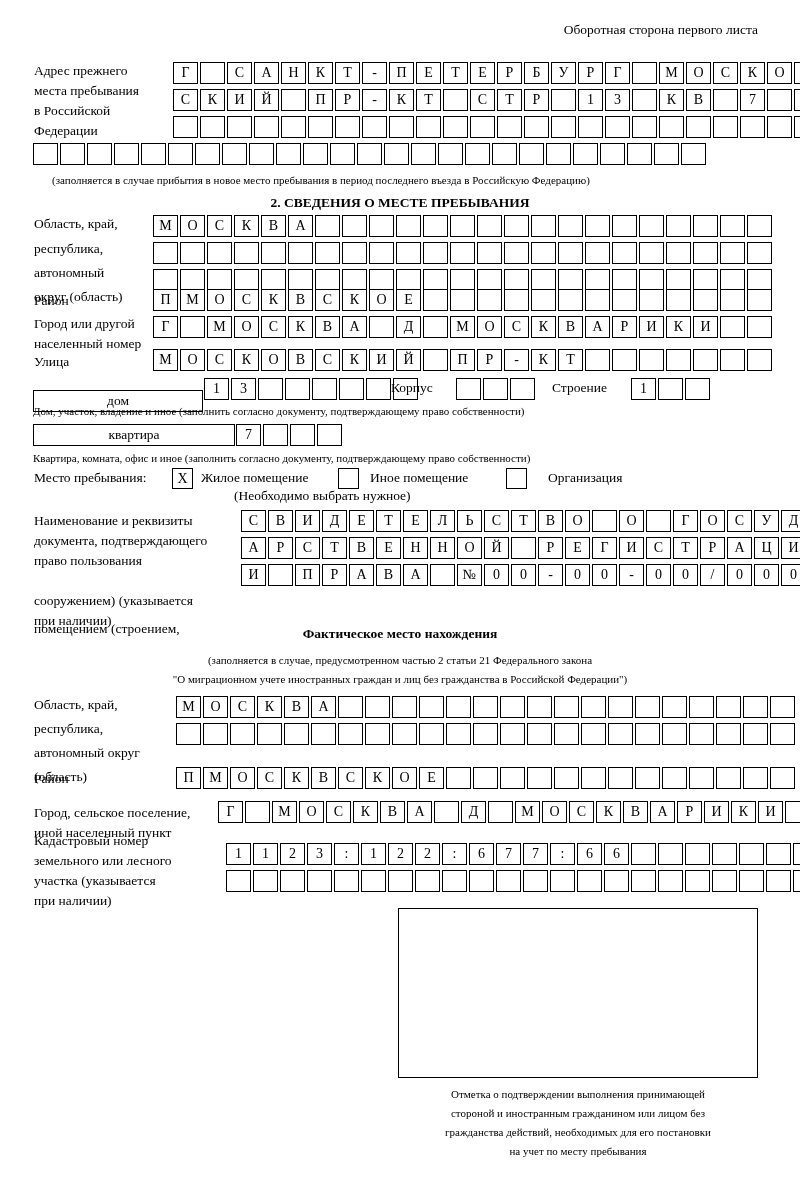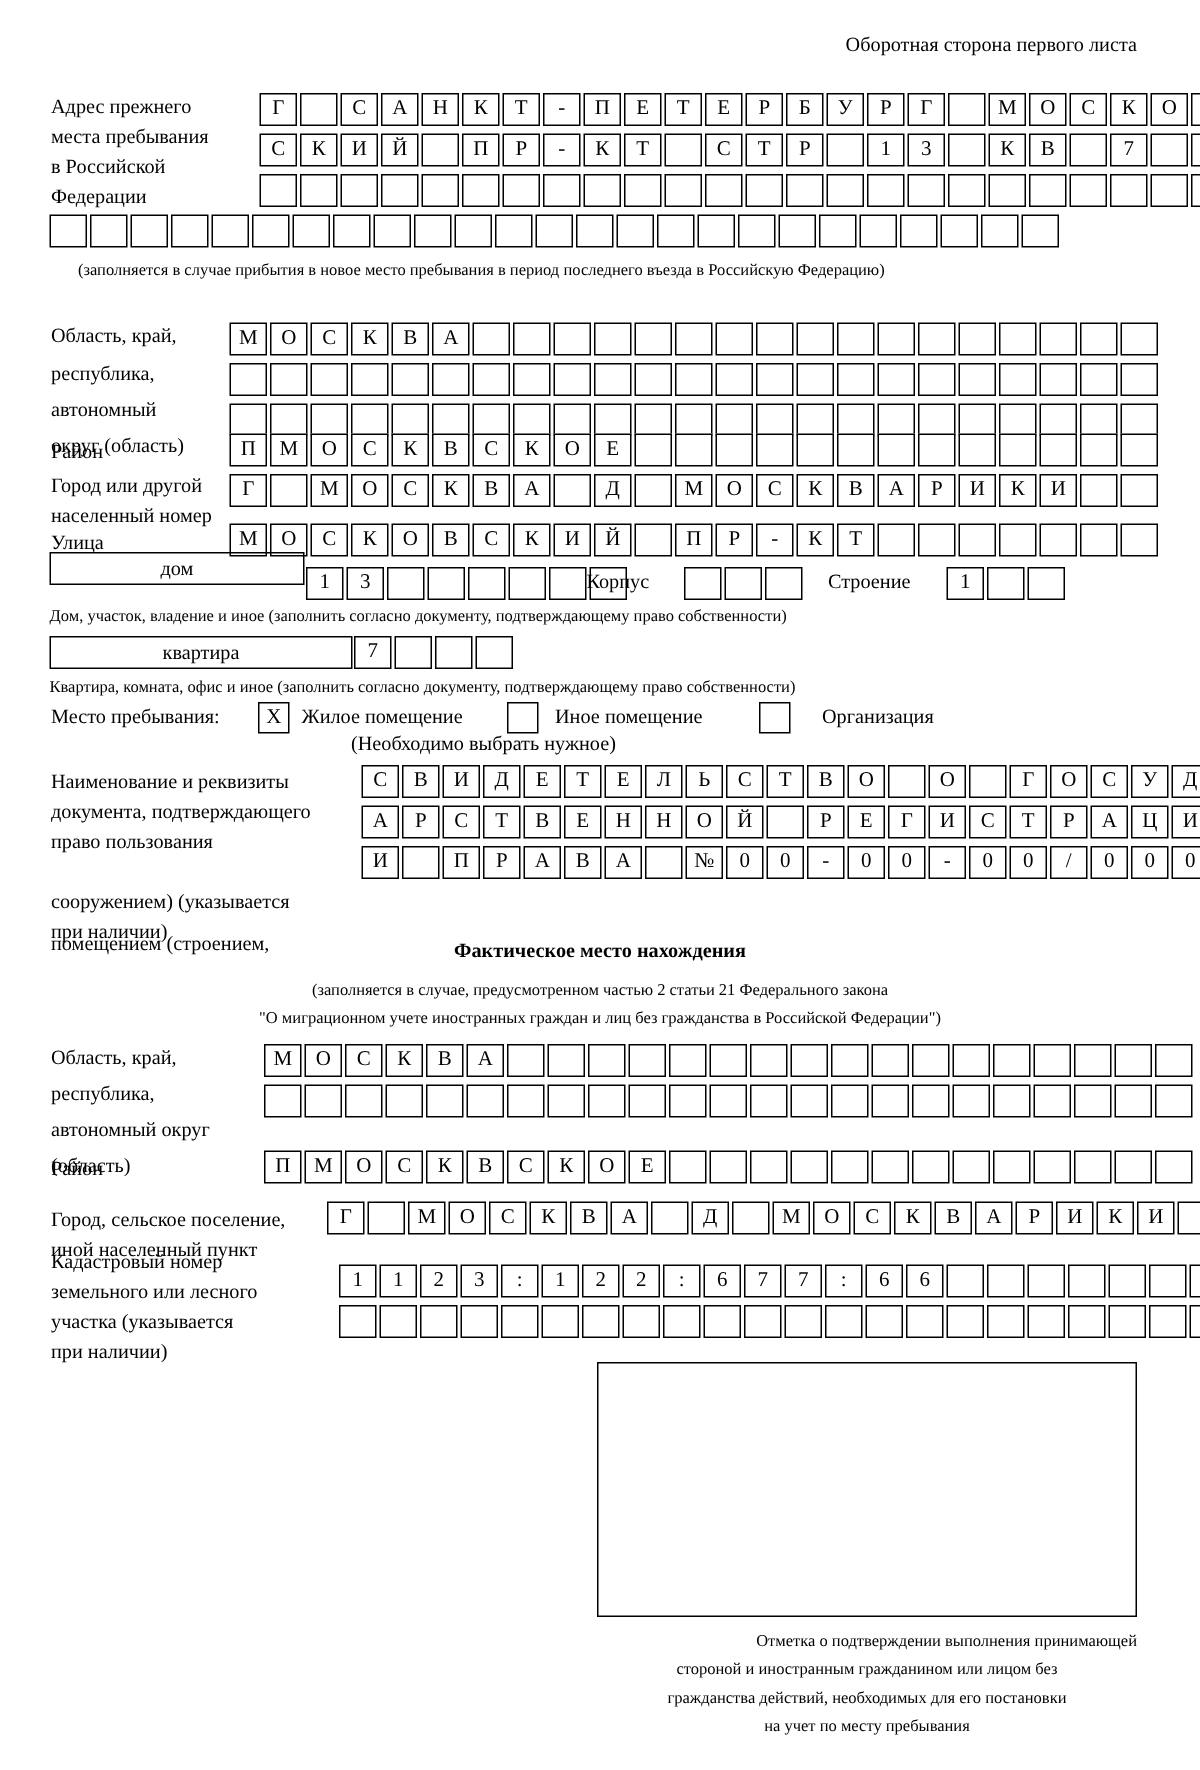--- a/index.html
+++ b/index.html
@@ -194,20 +194,21 @@
       <div class="cell"></div>
       <div class="cell"></div>
       <div class="cell"></div>
       <div class="cell"></div>
       <div class="cell"></div>
       <div class="cell"></div>
     </div>
 
   <div class="t small" style="left:52px; top:172px;">(заполняется в случае прибытия в новое место пребывания в период последнего въезда в Российскую Федерацию)</div>
 
+  <div class="t bold" style="left:0; top:195px; width:800px; text-align:center;">2. СВЕДЕНИЯ О МЕСТЕ ПРЕБЫВАНИЯ</div>
 
   <div class="t" style="left:34px; top:216px;">Область, край,</div>
   <div class="t" style="left:34px; top:241px;">республика,</div>
   <div class="t" style="left:34px; top:265px;">автономный</div>
   <div class="t" style="left:34px; top:289px;">округ (область)</div>
 
   <div class="row" id="s2-region-0" style="left:153px; top:215px;">
       <div class="cell">М</div>
       <div class="cell">О</div>
       <div class="cell">С</div>
@@ -358,21 +359,21 @@
       <div class="cell">Т</div>
       <div class="cell"></div>
       <div class="cell"></div>
       <div class="cell"></div>
       <div class="cell"></div>
       <div class="cell"></div>
       <div class="cell"></div>
       <div class="cell"></div>
     </div>
 
-  <div class="wide-box" style="left:33px; top:368px; width:170px;text-align:center;">дом</div>
+  <div class="wide-box" style="left:33px; top:390px; width:170px;text-align:center;">дом</div>
   <div class="row" id="s2-house" style="left:204px; top:378px;">
       <div class="cell">1</div>
       <div class="cell">3</div>
       <div class="cell"></div>
       <div class="cell"></div>
       <div class="cell"></div>
       <div class="cell"></div>
       <div class="cell"></div>
       <div class="cell"></div>
     </div>
@@ -648,18 +649,18 @@
       <div class="cell"></div>
       <div class="cell"></div>
       <div class="cell"></div>
       <div class="cell"></div>
       <div class="cell"></div>
       <div class="cell"></div>
       <div class="cell"></div>
     </div>
 
   <div class="note-box" style="left:398px; top:908px; width:360px; height:170px;"></div>
-  <div class="t small" style="left:398px; top:1086px; width:360px; text-align:right;">Отметка о подтверждении выполнения принимающей</div>
+  <div class="t small" style="left:398px; top:1086px; width:360px; text-align:center;">Отметка о подтверждении выполнения принимающей</div>
   <div class="t small" style="left:398px; top:1105px; width:360px; text-align:center;">стороной и иностранным гражданином или лицом без</div>
   <div class="t small" style="left:398px; top:1124px; width:360px; text-align:center;">гражданства действий, необходимых для его постановки</div>
   <div class="t small" style="left:398px; top:1143px; width:360px; text-align:center;">на учет по месту пребывания</div>
 
 </div>
 
 </body></html>

